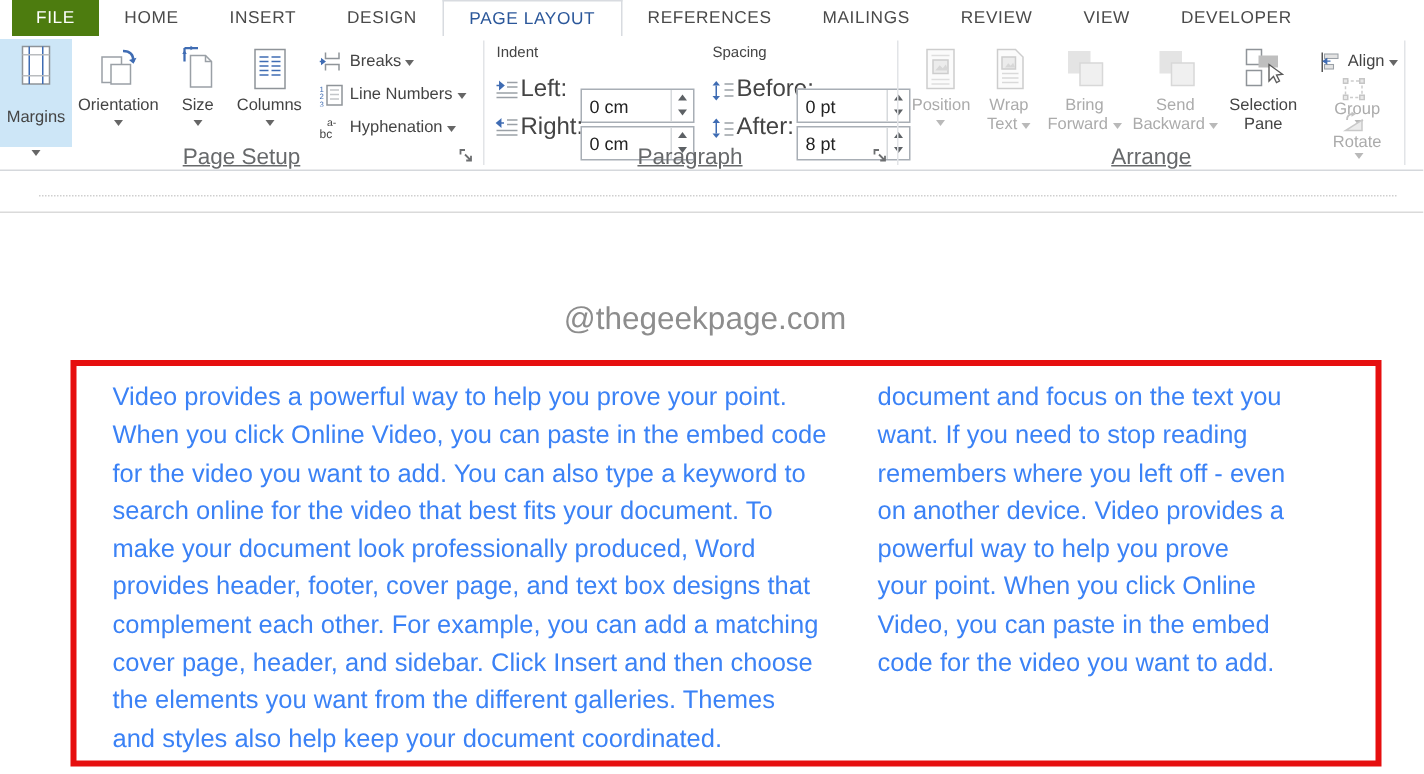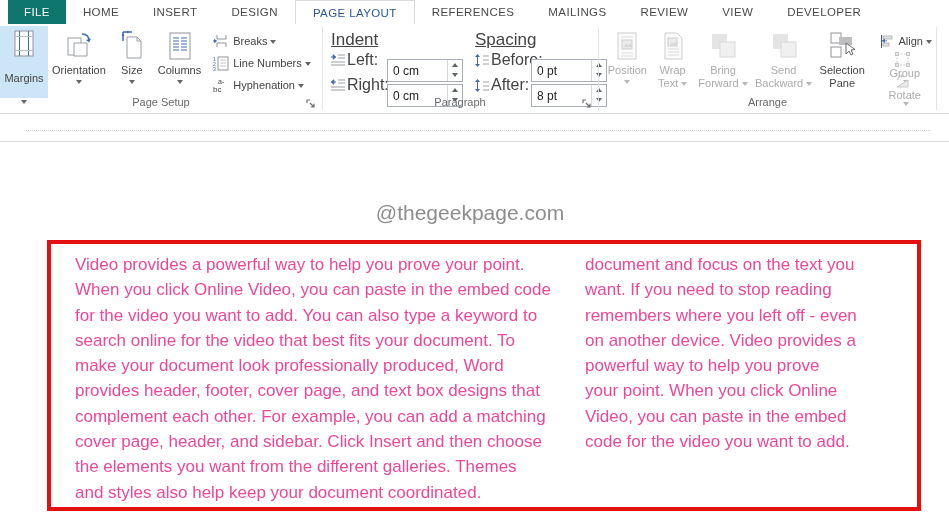--- a/index.html
+++ b/index.html
@@ -15,21 +15,21 @@
   
   .tabbar {
     position:absolute; left:0; top:0; width:949px; height:24px;
     display:flex; align-items:stretch; background:#fff; z-index:5;
   }
   .tab {
     display:flex; align-items:center; padding:0 17px;
     font-size:11.5px; letter-spacing:.4px; color:#4a4a4a; cursor:default;
     white-space:nowrap;
   }
-  .tab.file { background:#0f766e; color:#fff; padding:0 16px; margin-left:8px; }
+  .tab.file { background:#4d7c0f; color:#fff; padding:0 16px; margin-left:8px; }
   .tab.active {
     color:#2b579a; background:#fff;
     border:1px solid #d8dbe0; border-bottom:none;
   }
   .deco { position:absolute; top:0; pointer-events:none; z-index:1; }
   .deco-stripes1 {
     left:468px; width:60px; height:10px;
     background:repeating-linear-gradient(45deg,#eef2f7 0 2px,transparent 2px 5px);
   }
   .deco-swirl {
@@ -43,21 +43,21 @@
   }
 
   
   .ribbon {
     position:absolute; left:0; top:24px; width:949px; height:90px;
     background:#fff; border-bottom:1px solid #d5d8dc; z-index:4;
   }
   .rgroup { position:absolute; top:0; height:89px; }
   .rgroup-footer {
     position:absolute; bottom:1px; left:0; right:0; height:16px;
-    text-align:center; font-size:11px; color:#67696b; white-space:nowrap;
+    text-align:center; font-size:15px; color:#67696b; white-space:nowrap;text-decoration:underline;
   }
   .vsep { position:absolute; top:3px; bottom:3px; width:1px; background:#e2e4e7; }
   .launcher {
     position:absolute; bottom:3px; width:12px; height:12px; cursor:default;
   }
 
   .group-body { position:absolute; top:2px; left:0; right:0; height:72px; display:flex; }
 
   .bigbtn {
     display:flex; flex-direction:column; align-items:center;
@@ -81,21 +81,21 @@
   .smallbtn {
     display:flex; align-items:center; height:22px; padding:0 3px;
     font-size:11px; color:#444; white-space:nowrap; cursor:default;
   }
   .smallbtn .sicon { width:17px; height:16px; margin-right:4px; display:flex; align-items:center; justify-content:center; }
   .smallbtn.disabled { color:#ababab;flex-direction:column; }
 
   
   .para-cols { position:absolute; top:6px; left:6px; display:flex; gap:10px; }
   .para-col { display:flex; flex-direction:column; }
-  .para-head { font-size:17px; color:#444; height:17px; padding-left:2px;text-decoration:underline; }
+  .para-head { font-size:10px; color:#444; height:17px; padding-left:2px; }
   .para-row { display:flex; align-items:center; height:24px; margin-top:1px; }
   .para-row .picon { width:18px; display:flex; justify-content:center; }
   .para-row .plabel { font-size:16px; color:#444; width:40px; }
   .spinner {
     width:76px; height:23px; border:1px solid #a8aeb5; background:#fff;
     display:flex; align-items:stretch;margin-top:20px;
   }
   .spinner .val { flex:1; font-size:12px; color:#222; padding:4px 0 0 5px; }
   .spinbtns { width:15px; border-left:1px solid #d6d9dc; display:flex; flex-direction:column; }
   .spinbtns .sb { flex:1; display:flex; align-items:center; justify-content:center; cursor:default; }
@@ -108,21 +108,21 @@
 
   
   .watermark {
     position:absolute; left:330px; top:201px; width:280px;
     text-align:center; font-size:21px; color:#8d8d8d;
   }
   .redbox {
     position:absolute; left:47px; top:240px; width:874px; height:271px;
     border:4px solid #e60f0f; background:transparent;
   }
-  .doccol { position:absolute; top:252px; font-size:17px; line-height:25.3px; color:#ec4899; }
+  .doccol { position:absolute; top:252px; font-size:17px; line-height:25.3px; color:#3b82f6; }
   .doccol .tline { white-space:nowrap; }
   .leftcol { left:75px; width:480px; }
   .rightcol { left:585px; width:300px; }
 
   svg { display:block; }
 </style>
 </head>
 <body>
 
 <div class="stage">

